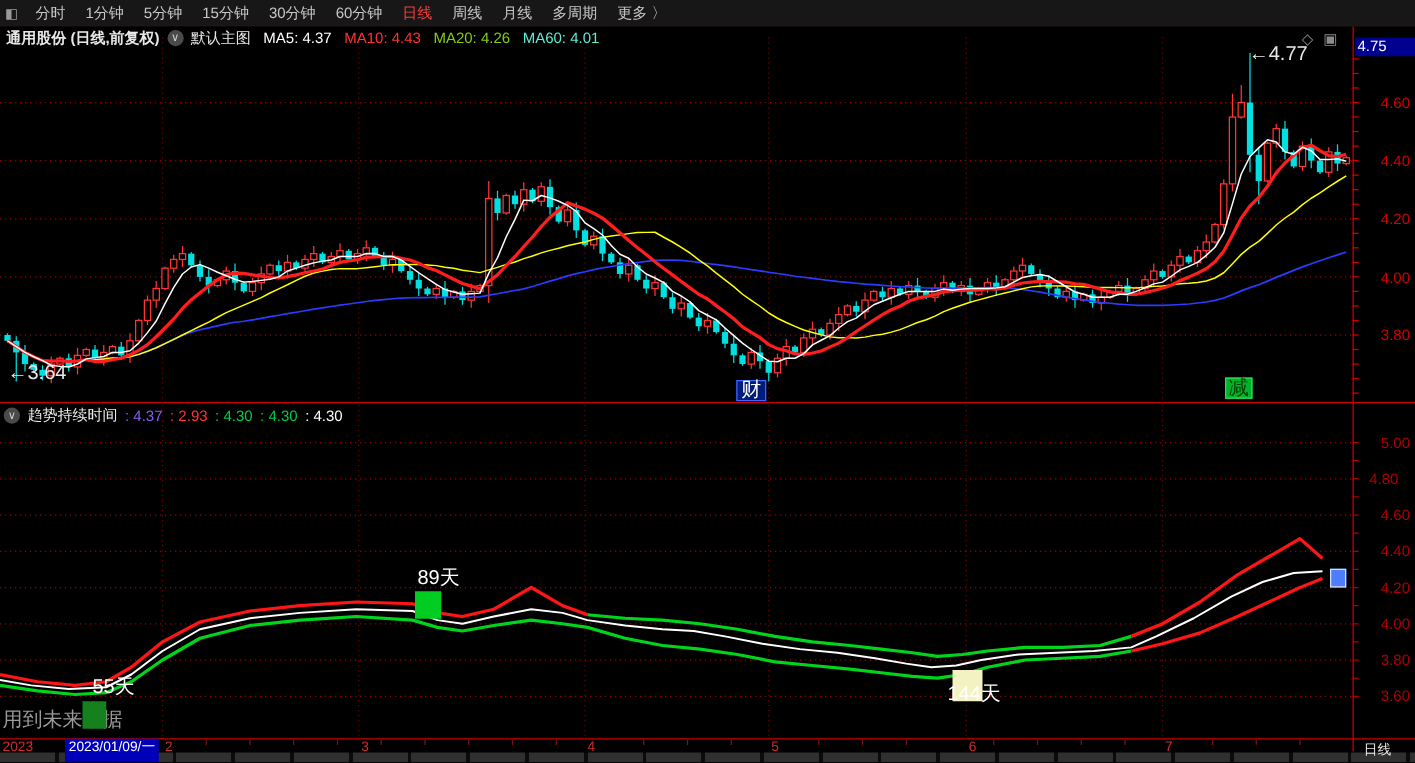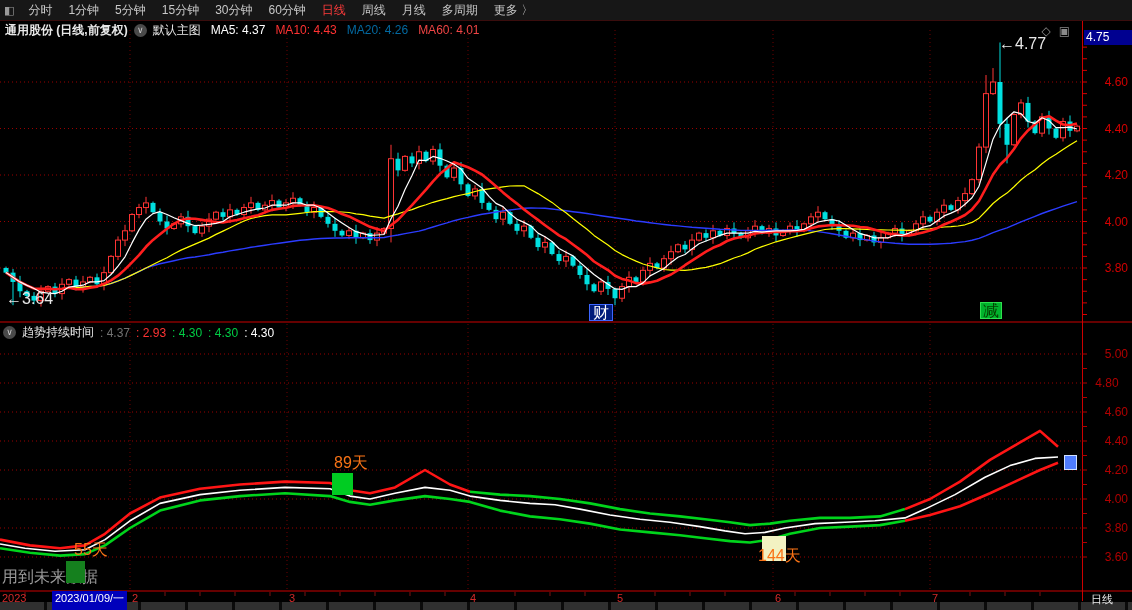--- a/index.html
+++ b/index.html
@@ -31,21 +31,21 @@
   .axlab{position:absolute;width:42px;text-align:right;font-size:12px;z-index:2;}
   .axlab.main{color:#d40000;}
   .axlab.sub{color:#b00000;}
   
   .ind-head{position:absolute;left:3px;top:324px;display:flex;align-items:center;
             font-size:12px;color:#ececec;z-index:5;white-space:nowrap;}
   .ind-val{margin-left:6px;}
   
   .mk{position:absolute;z-index:7;white-space:nowrap;font-size:16px;line-height:14px;}
   .m-white{color:#e8e8e8;}
-  .m-days{color:#f97316;}
+  .m-days{color:#ffffff;}
   .m-gray{color:#9a9a9a;z-index:6;}
   .m-cai{background:#001b7a;border:1px solid #3c66ff;color:#fff;padding:0 3px;line-height:15px;}
   .m-jian{background:#00b32c;border:1px solid #2ee04e;color:#063d00;padding:0 2px;line-height:15px;}
   .m-greenbox{background:#00cc22;z-index:6;}
   .m-creambox{background:#f2f2c2;z-index:6;}
   .m-darkgreenbox{background:#15801e;z-index:6;}
   .m-latest{background:#4f7dff;border:1px solid #cfe0ff;}
   
   .datebar{position:absolute;left:0;top:592px;width:1132px;height:12px;z-index:5;font-size:11px;}
   .year{position:absolute;left:2px;top:0;color:#d42a2a;}
@@ -64,21 +64,21 @@
     <div class="tb-left">
       <span class="win-icon" id="win-icon">◧</span>
       <span id="periods"><span class="tb-item">分时</span><span class="tb-item">1分钟</span><span class="tb-item">5分钟</span><span class="tb-item">15分钟</span><span class="tb-item">30分钟</span><span class="tb-item">60分钟</span><span class="tb-item active">日线</span><span class="tb-item">周线</span><span class="tb-item">月线</span><span class="tb-item">多周期</span><span class="tb-item">更多 〉</span></span>
     </div>
   </div>
 
   <div class="chead">
     <span class="sym">通用股份 (日线,前复权)</span>
     <span class="chev">∨</span>
     <span style="margin-right:10px;">默认主图</span>
-    <span id="ma-legend"><span class="ma-item" style="color: rgb(255, 255, 255);">MA5: 4.37</span><span class="ma-item" style="color: rgb(255, 50, 50);">MA10: 4.43</span><span class="ma-item" style="color: #0369a1;">MA20: 4.26</span><span class="ma-item" style="color: #ef4444;">MA60: 4.01</span></span>
+    <span id="ma-legend"><span class="ma-item" style="color: rgb(255, 255, 255);">MA5: 4.37</span><span class="ma-item" style="color: rgb(255, 50, 50);">MA10: 4.43</span><span class="ma-item" style="color: #84cc16;">MA20: 4.26</span><span class="ma-item" style="color: #5eead4;">MA60: 4.01</span></span>
   </div>
   <div class="hdr-icons">
     <span>◇</span>
     <span>▣</span>
   </div>
   <div class="price-tag">4.75</div>
 
   <svg id="svg" class="canvas" width="1132" height="610">
       <line x1="0" y1="82" x2="1082" y2="82" stroke="#9a0000" stroke-width="1" stroke-dasharray="1,3"></line>
       <line x1="0" y1="128.49999999999983" x2="1082" y2="128.49999999999983" stroke="#9a0000" stroke-width="1" stroke-dasharray="1,3"></line>
@@ -488,21 +488,21 @@
       <polyline points="470.0,491.8 500.0,494.6 530.0,496.1 560.0,499.0 590.0,503.4 620.0,509.1 650.0,513.5 680.0,516.4 705.0,519.3 730.0,522.2 750.0,525.1 770.0,523.6 790.0,520.8 820.0,517.9 850.0,517.9 880.0,516.4 905.0,509.1" fill="none" stroke="#00d41c" stroke-width="2.6" stroke-linejoin="round"></polyline>
       <polyline points="905.0,509.1 930.0,499.0 960.0,481.6 990.0,459.9 1015.0,445.4 1040.0,430.9 1058.0,446.8" fill="none" stroke="#ff1515" stroke-width="2.6" stroke-linejoin="round"></polyline>
       <polyline points="0.0,548.3 30.0,552.7 60.0,555.6 85.0,554.1 105.0,545.4 130.0,528.0 160.0,510.6 200.0,500.4 240.0,496.1 285.0,493.2 330.0,496.1 350.0,501.9 370.0,504.8 395.0,500.4 425.0,496.1 450.0,499.0 470.0,501.9 500.0,510.6 530.0,516.4 560.0,519.3 590.0,523.6 620.0,529.5 650.0,532.4 680.0,535.3 705.0,538.2 730.0,541.1 750.0,542.5 770.0,539.6 790.0,533.8 820.0,528.0 850.0,526.6 880.0,525.1 905.0,520.8" fill="none" stroke="#00d41c" stroke-width="2.6" stroke-linejoin="round"></polyline>
       <polyline points="905.0,520.8 930.0,515.0 960.0,506.3 990.0,493.2 1015.0,481.6 1040.0,470.0 1058.0,462.8" fill="none" stroke="#ff1515" stroke-width="2.6" stroke-linejoin="round"></polyline>
       <polyline points="0.0,544.0 25.0,548.3 55.0,551.2 85.0,549.8 105.0,539.6 130.0,520.8 160.0,503.4 200.0,494.6 240.0,490.3 285.0,487.4 330.0,488.8 350.0,496.1 370.0,499.0 395.0,493.2 425.0,487.4 450.0,490.3 470.0,496.1 500.0,500.4 530.0,503.4 555.0,504.8 580.0,509.1 610.0,515.0 640.0,519.3 670.0,522.2 700.0,526.6 725.0,530.9 745.0,533.8 765.0,532.4 785.0,528.0 815.0,523.6 845.0,522.2 875.0,520.8 905.0,517.9 925.0,509.1 955.0,494.6 985.0,477.3 1010.0,465.6 1035.0,458.4 1058.0,457.0" fill="none" stroke="#ffffff" stroke-width="1.6" stroke-linejoin="round"></polyline>
     </svg>
 
   <div class="ind-head">
     <span class="chev" style="margin-left:0;">∨</span>
     <span>趋势持续时间</span>
-    <span id="ind-values"><span class="ind-val" style="color: #737373;">: 4.37</span><span class="ind-val" style="color: rgb(255, 52, 52);">: 2.93</span><span class="ind-val" style="color: rgb(0, 204, 68);">: 4.30</span><span class="ind-val" style="color: rgb(0, 204, 68);">: 4.30</span><span class="ind-val" style="color: rgb(255, 255, 255);">: 4.30</span></span>
+    <span id="ind-values"><span class="ind-val" style="color: #8b5cf6;">: 4.37</span><span class="ind-val" style="color: rgb(255, 52, 52);">: 2.93</span><span class="ind-val" style="color: rgb(0, 204, 68);">: 4.30</span><span class="ind-val" style="color: rgb(0, 204, 68);">: 4.30</span><span class="ind-val" style="color: rgb(255, 255, 255);">: 4.30</span></span>
   </div>
 
   <div id="overlays">
       <div class="axlab main" style="left: 1086px; top: 75px;">4.60</div>
       <div class="axlab main" style="left: 1086px; top: 121.5px;">4.40</div>
       <div class="axlab main" style="left: 1086px; top: 168px;">4.20</div>
       <div class="axlab main" style="left: 1086px; top: 214.5px;">4.00</div>
       <div class="axlab main" style="left: 1086px; top: 261px;">3.80</div>
       <div class="axlab sub" style="left: 1086px; top: 347px;">5.00</div>
       <div class="axlab sub" style="left: 1086px; top: 376px; text-align: center;">4.80</div>

